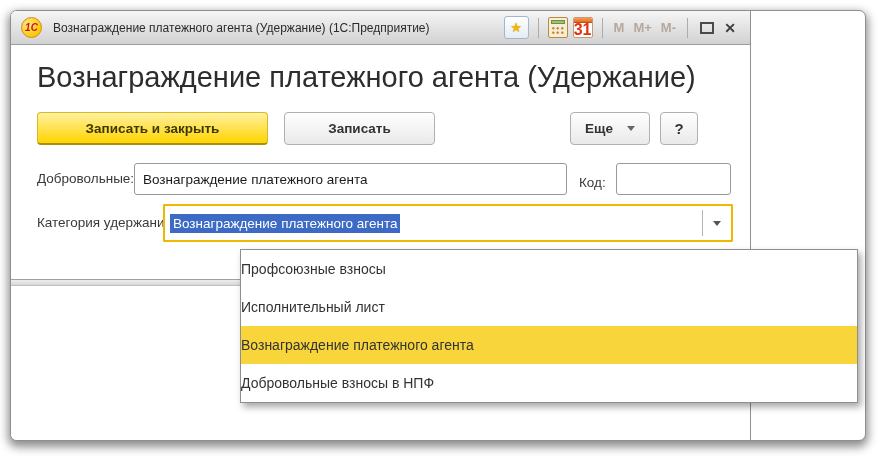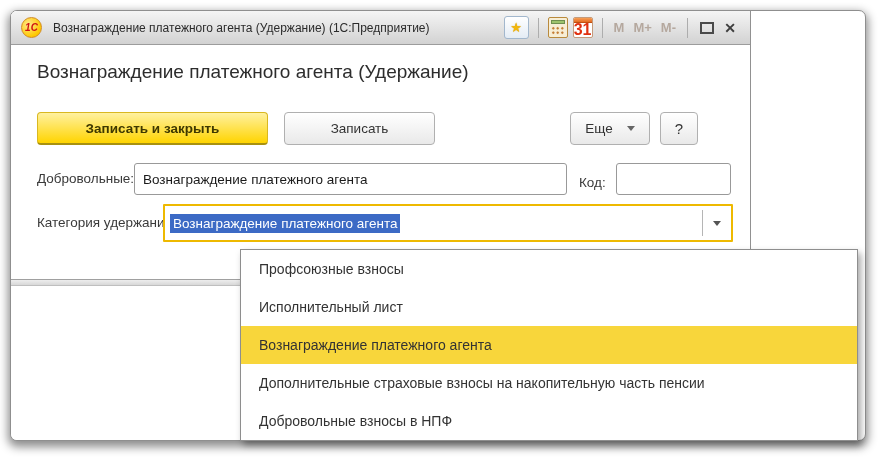--- a/index.html
+++ b/index.html
@@ -50,27 +50,27 @@
     background-size:4.5px 4.5px; }
   .cal { width:20px; height:21px; background:#ffffff; border:1px solid #c59a7a; border-radius:2px; overflow:hidden; }
   .cal .top { height:5px; background:linear-gradient(#f6a055,#e56820); border-bottom:1px solid #c05010; }
   .cal .num { font-size:16px; font-weight:bold; color:#e03010; text-align:center; line-height:13px; }
   .mem { font-size:13px; font-weight:bold; color:#b5a89e; padding:0 2px; white-space:nowrap; }
   .max-btn { width:14px; height:12px; border:2px solid #4a4a4a; margin:0 3px; background:transparent; }
   .close-btn { width:16px; display:flex; justify-content:center; }
   .close-btn::before { content:"✕"; font-size:14px; font-weight:bold; color:#3d3d3d; line-height:1; }
 
   
-  .heading { position:absolute; left:26px; top:50px; font-size:19px; color:#2d2d2d; white-space:nowrap; }
+  .heading { position:absolute; left:26px; top:50px; font-size:29px; color:#2d2d2d; white-space:nowrap; }
 
   .btn {
     position:absolute; top:101px; height:33px; border-radius:4px;
     display:flex; align-items:center; justify-content:center;
     font-size:13.5px; color:#333; cursor:default;
-    background:linear-gradient(#ffffff,#e9e9e9); border:1px solid #b0b0b0;
+    background:linear-gradient(#ffffff,#e9e9e9); border:1px solid #b0b0b0;font-weight:bold;
   }
   .btn-save-close {
     left:26px; width:231px;
     background:linear-gradient(#fff1a0,#ffd400);
     border:1px solid #d9b821; border-bottom:2px solid #a89110;
     font-weight:bold; color:#3e3800;
   }
   .btn-save { left:273px; width:151px; }
   .btn-more { left:559px; width:80px; }
   .btn-help { left:649px; width:38px; font-size:15px; }
@@ -108,21 +108,21 @@
     background:linear-gradient(#ededed,#d8d8d8);
   }
 
   
   .popup {
     position:absolute; left:229px; top:238px; width:618px;
     background:#ffffff; border:1px solid #8e8e8e;
     box-shadow:3px 4px 7px rgba(0,0,0,0.35); z-index:30;
   }
   .popup-item {
-    height:38px; display:flex; align-items:center; padding-left:18px;
+    height:38px; display:flex; align-items:center; 
     font-size:14px; color:#333333; white-space:nowrap; overflow:hidden;
   }
   .popup-item.hl { background:#f8d63b; }
 </style>
 </head>
 <body>
 
 <div class="canvas">
   <div class="frame">
 
@@ -177,18 +177,17 @@
         </span>
       </div>
 
       <div class="divider"></div>
     </div>
 
     <div class="popup">
       <div class="popup-item">Профсоюзные взносы</div>
       <div class="popup-item">Исполнительный лист</div>
       <div class="popup-item hl">Вознаграждение платежного агента</div>
-      <div class="popup-item">Дополнительные страховые взносы на накопительную часть пенсии</div>
       <div class="popup-item">Добровольные взносы в НПФ</div>
     </div>
 
   </div>
 </div>
 
 </body></html>

